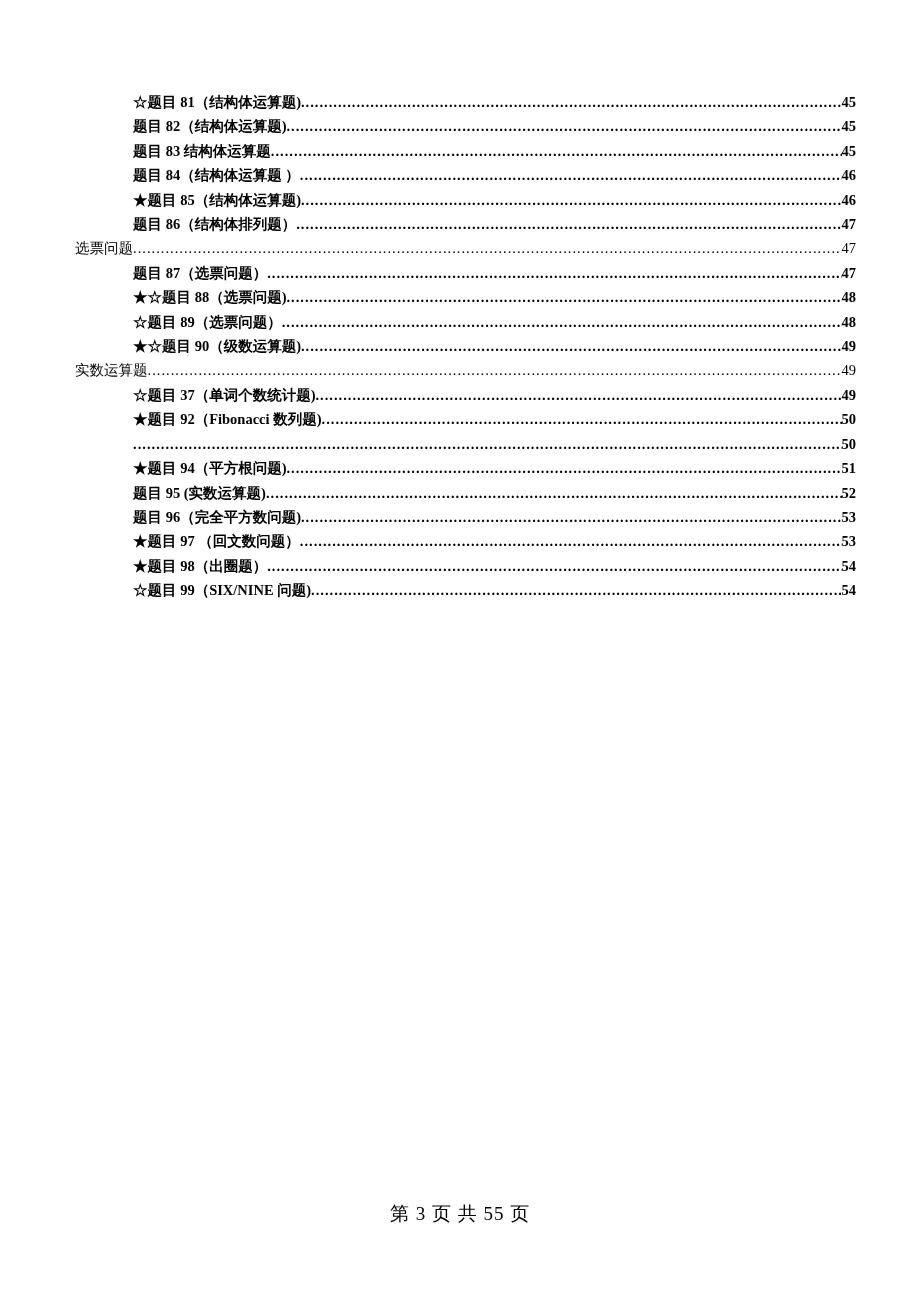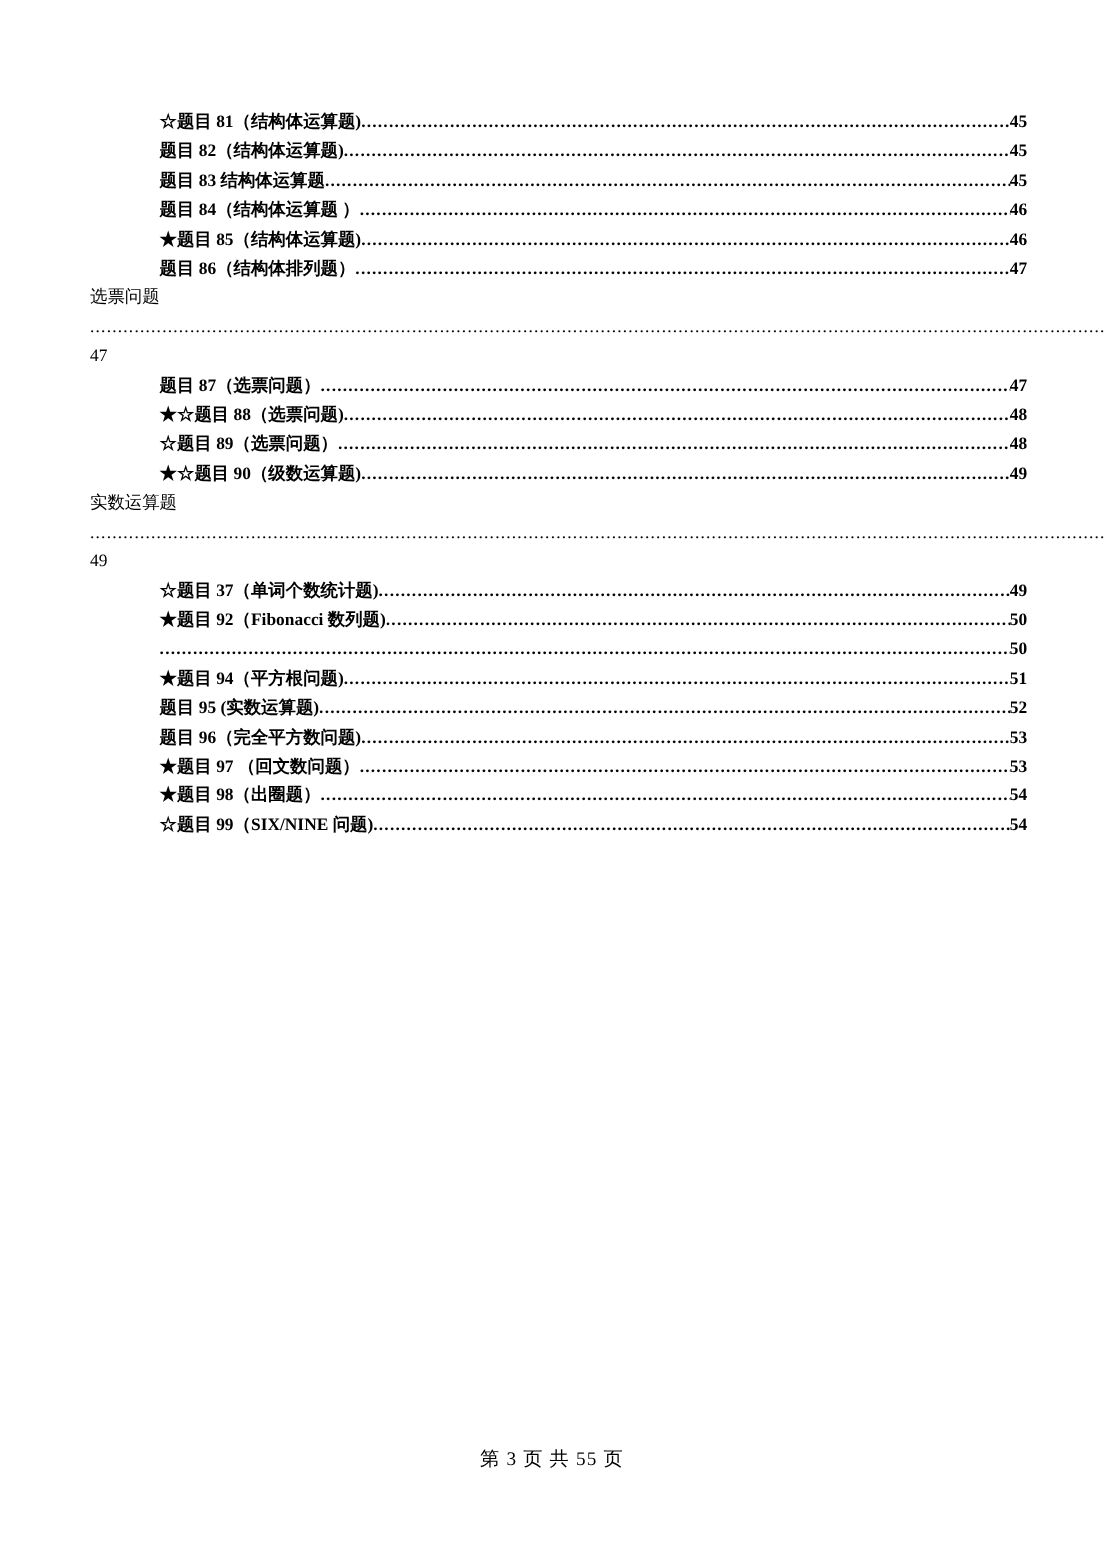--- a/index.html
+++ b/index.html
@@ -18,37 +18,37 @@
     left: 75px;
     right: 64px;
   }
   .toc-line {
     display: flex;
     align-items: baseline;
     line-height: 24.4px;
     white-space: nowrap;
   }
   .toc-line.level2 { padding-left: 58px; font-weight: bold; }
-  .toc-line.level1 { padding-left: 0; flex-direction: column; }
+  .toc-line.level1 { padding-left: 0; }
   .toc-label { flex: 0 0 auto; }
   .toc-dots {
     flex: 1 1 auto;
     overflow: hidden;
     letter-spacing: 1px;
   }
   .toc-dots::after {
     content: "......................................................................................................................................................................................................................................";
   }
   .toc-page { flex: 0 0 auto; }
   .footer {
     position: absolute;
     bottom: 75px;
     left: 0; right: 0;
     text-align: center;
-    font-size: 16px;
+    font-size: 19px;
     letter-spacing: 1px;
   }
 </style>
 </head>
 <body>
 
 <div class="page" id="toc-container">
     <div class="toc-line level2">
       <span class="toc-label">☆题目 81（结构体运算题)</span>
       <span class="toc-dots"></span>

